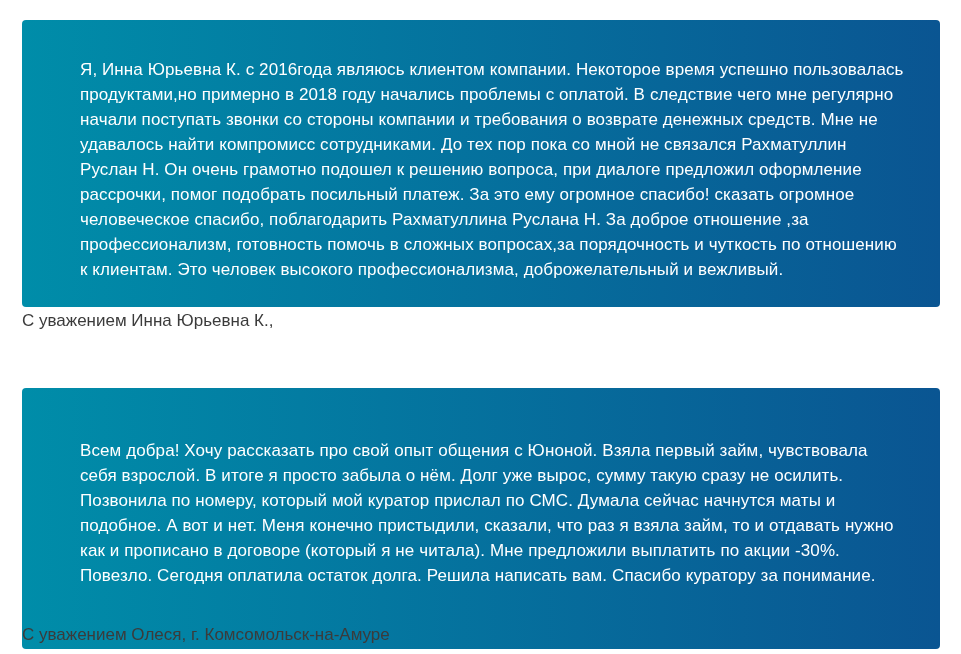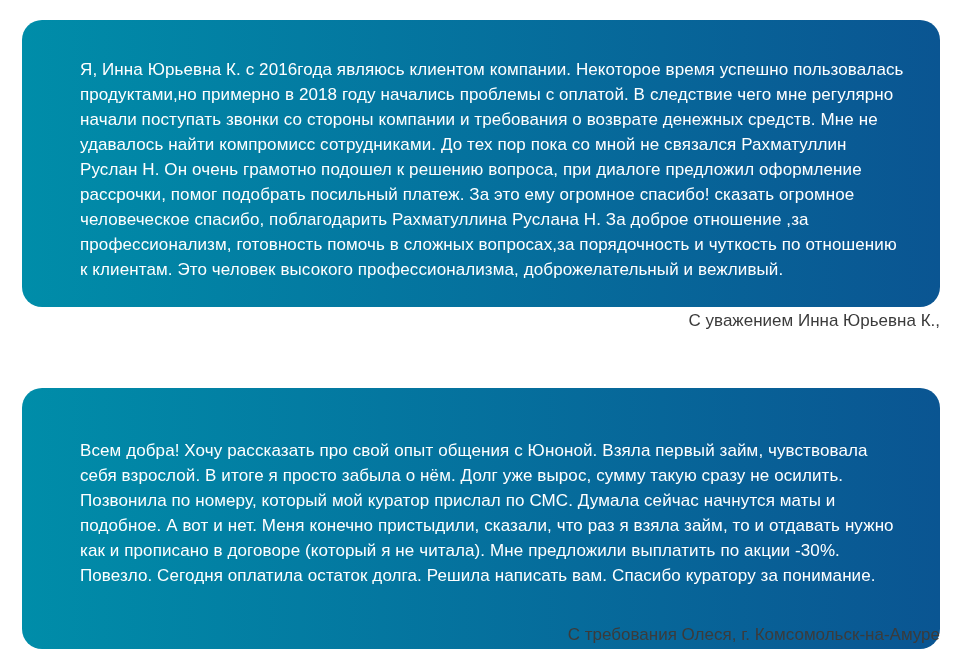--- a/index.html
+++ b/index.html
@@ -13,21 +13,21 @@
     position: relative;
     width: 961px;
     height: 654px;
     background: #ffffff;
     overflow: hidden;
   }
   .card {
     position: absolute;
     left: 22px;
     width: 918px;
-    border-radius: 20px;
+    border-radius: 4px;
     background: linear-gradient(to right, var(--grad-start, #008DA9), var(--grad-end, #0A5592));
   }
   .card-1 {
     top: 20px;
     height: 287px;
     padding: 37px 32px 0 58px;
   }
   .card-2 {
     top: 388px;
     height: 261px;
@@ -37,21 +37,21 @@
     color: var(--card-text, #ffffff);
     font-size: 17px;
     line-height: 25px;
     max-width: 828px;
     letter-spacing: 0.1px;
   }
   .signature {
     position: absolute;
     right: 21px;
     left: 22px;
-    text-align: right;
+    text-align: left;
     color: var(--sig-text, #3b3b3b);
     font-size: 17px;
     line-height: 22px;
   }
   .signature-1 { top: 310px; }
   .signature-2 { top: 624px; }
 </style>
 </head>
 <body style="background: rgb(255, 255, 255);">
 
@@ -60,15 +60,15 @@
   <section class="card card-1">
     <p class="card-text">Я, Инна Юрьевна К. с 2016года являюсь клиентом компании. Некоторое время успешно пользовалась продуктами,но примерно в 2018 году начались проблемы с оплатой. В следствие чего мне регулярно начали поступать звонки со стороны компании и требования о возврате денежных средств. Мне не удавалось найти компромисс сотрудниками. До тех пор пока со мной не связался Рахматуллин Руслан Н. Он очень грамотно подошел к решению вопроса, при диалоге предложил оформление рассрочки, помог подобрать посильный платеж. За это ему огромное спасибо! сказать огромное человеческое спасибо, поблагодарить Рахматуллина Руслана Н. За доброе отношение ,за профессионализм, готовность помочь в сложных вопросах,за порядочность и чуткость по отношению к клиентам. Это человек высокого профессионализма, доброжелательный и вежливый.</p>
   </section>
 
   <div class="signature signature-1">С уважением Инна Юрьевна К.,</div>
 
   <section class="card card-2">
     <p class="card-text">Всем добра! Хочу рассказать про свой опыт общения с Юноной. Взяла первый займ, чувствовала себя взрослой. В итоге я просто забыла о нём. Долг уже вырос, сумму такую сразу не осилить. Позвонила по номеру, который мой куратор прислал по СМС. Думала сейчас начнутся маты и подобное. А вот и нет. Меня конечно пристыдили, сказали, что раз я взяла займ, то и отдавать нужно как и прописано в договоре (который я не читала). Мне предложили выплатить по акции -30%. Повезло. Сегодня оплатила остаток долга. Решила написать вам. Спасибо куратору за понимание.</p>
   </section>
 
-  <div class="signature signature-2">С требования Олеся, г. Комсомольск-на-Амуре</div>
+  <div class="signature signature-2">С уважением Олеся, г. Комсомольск-на-Амуре</div>
 
 </div>
 
 </body></html>

